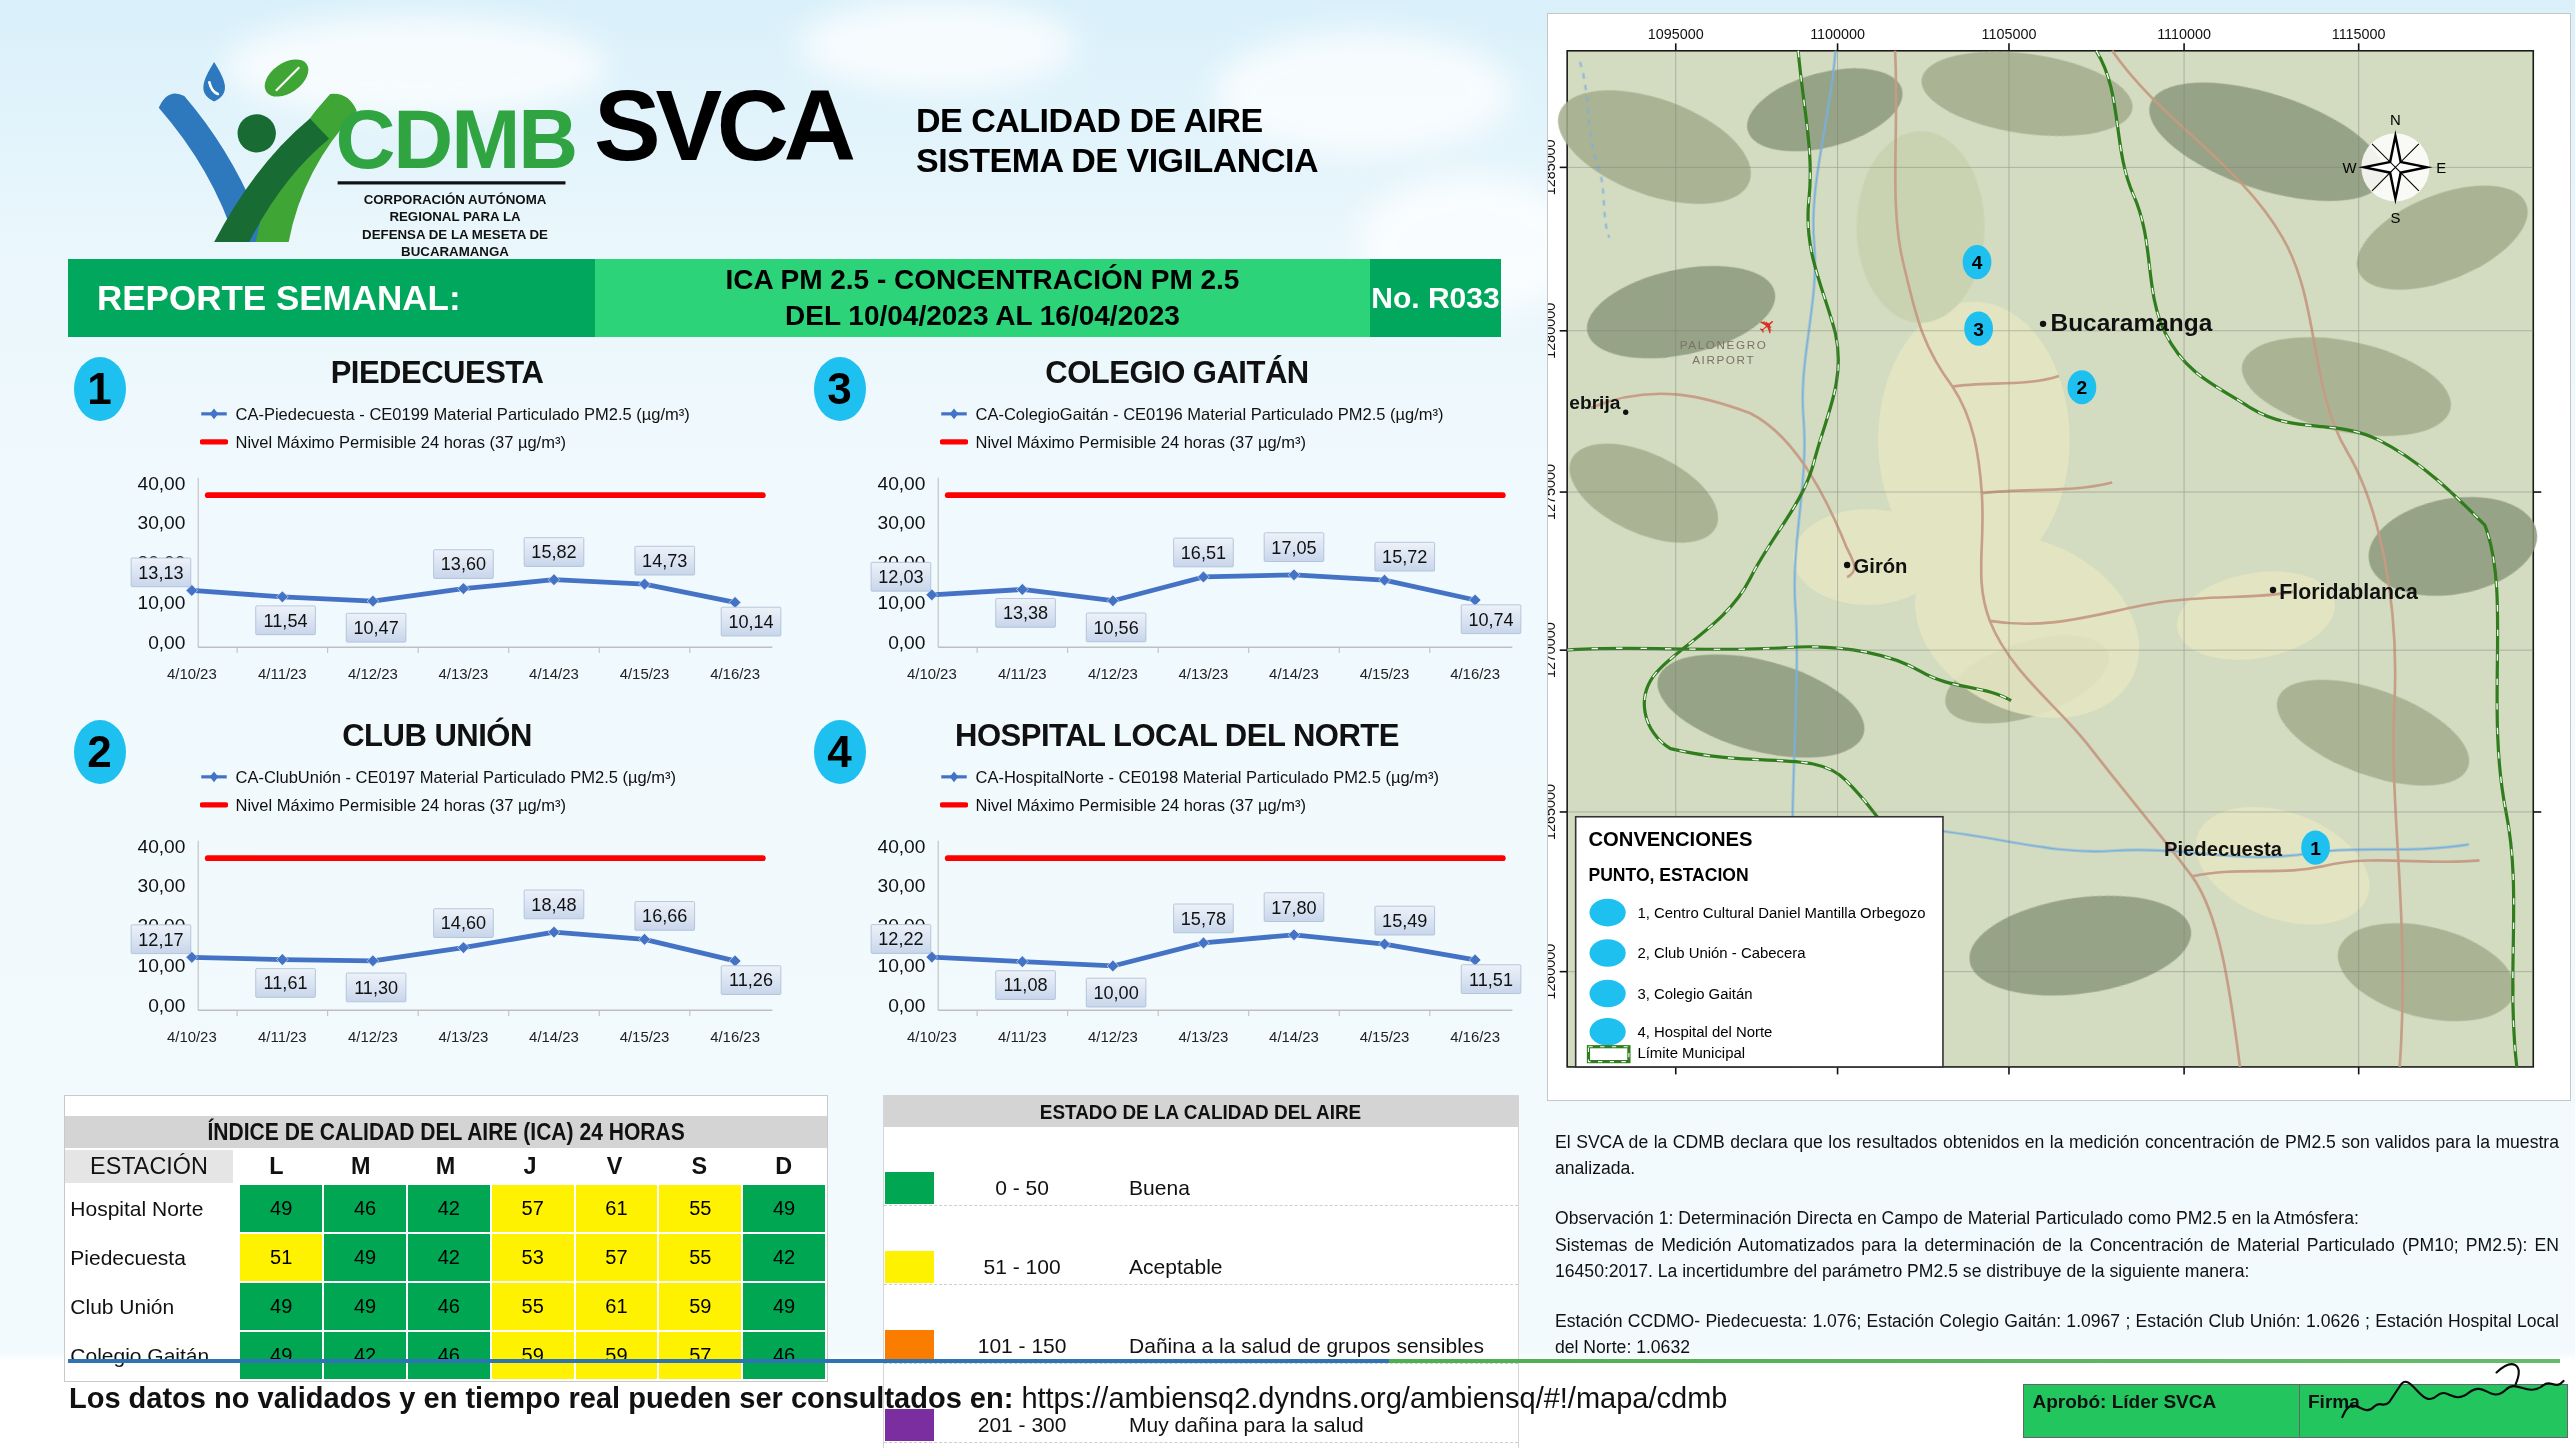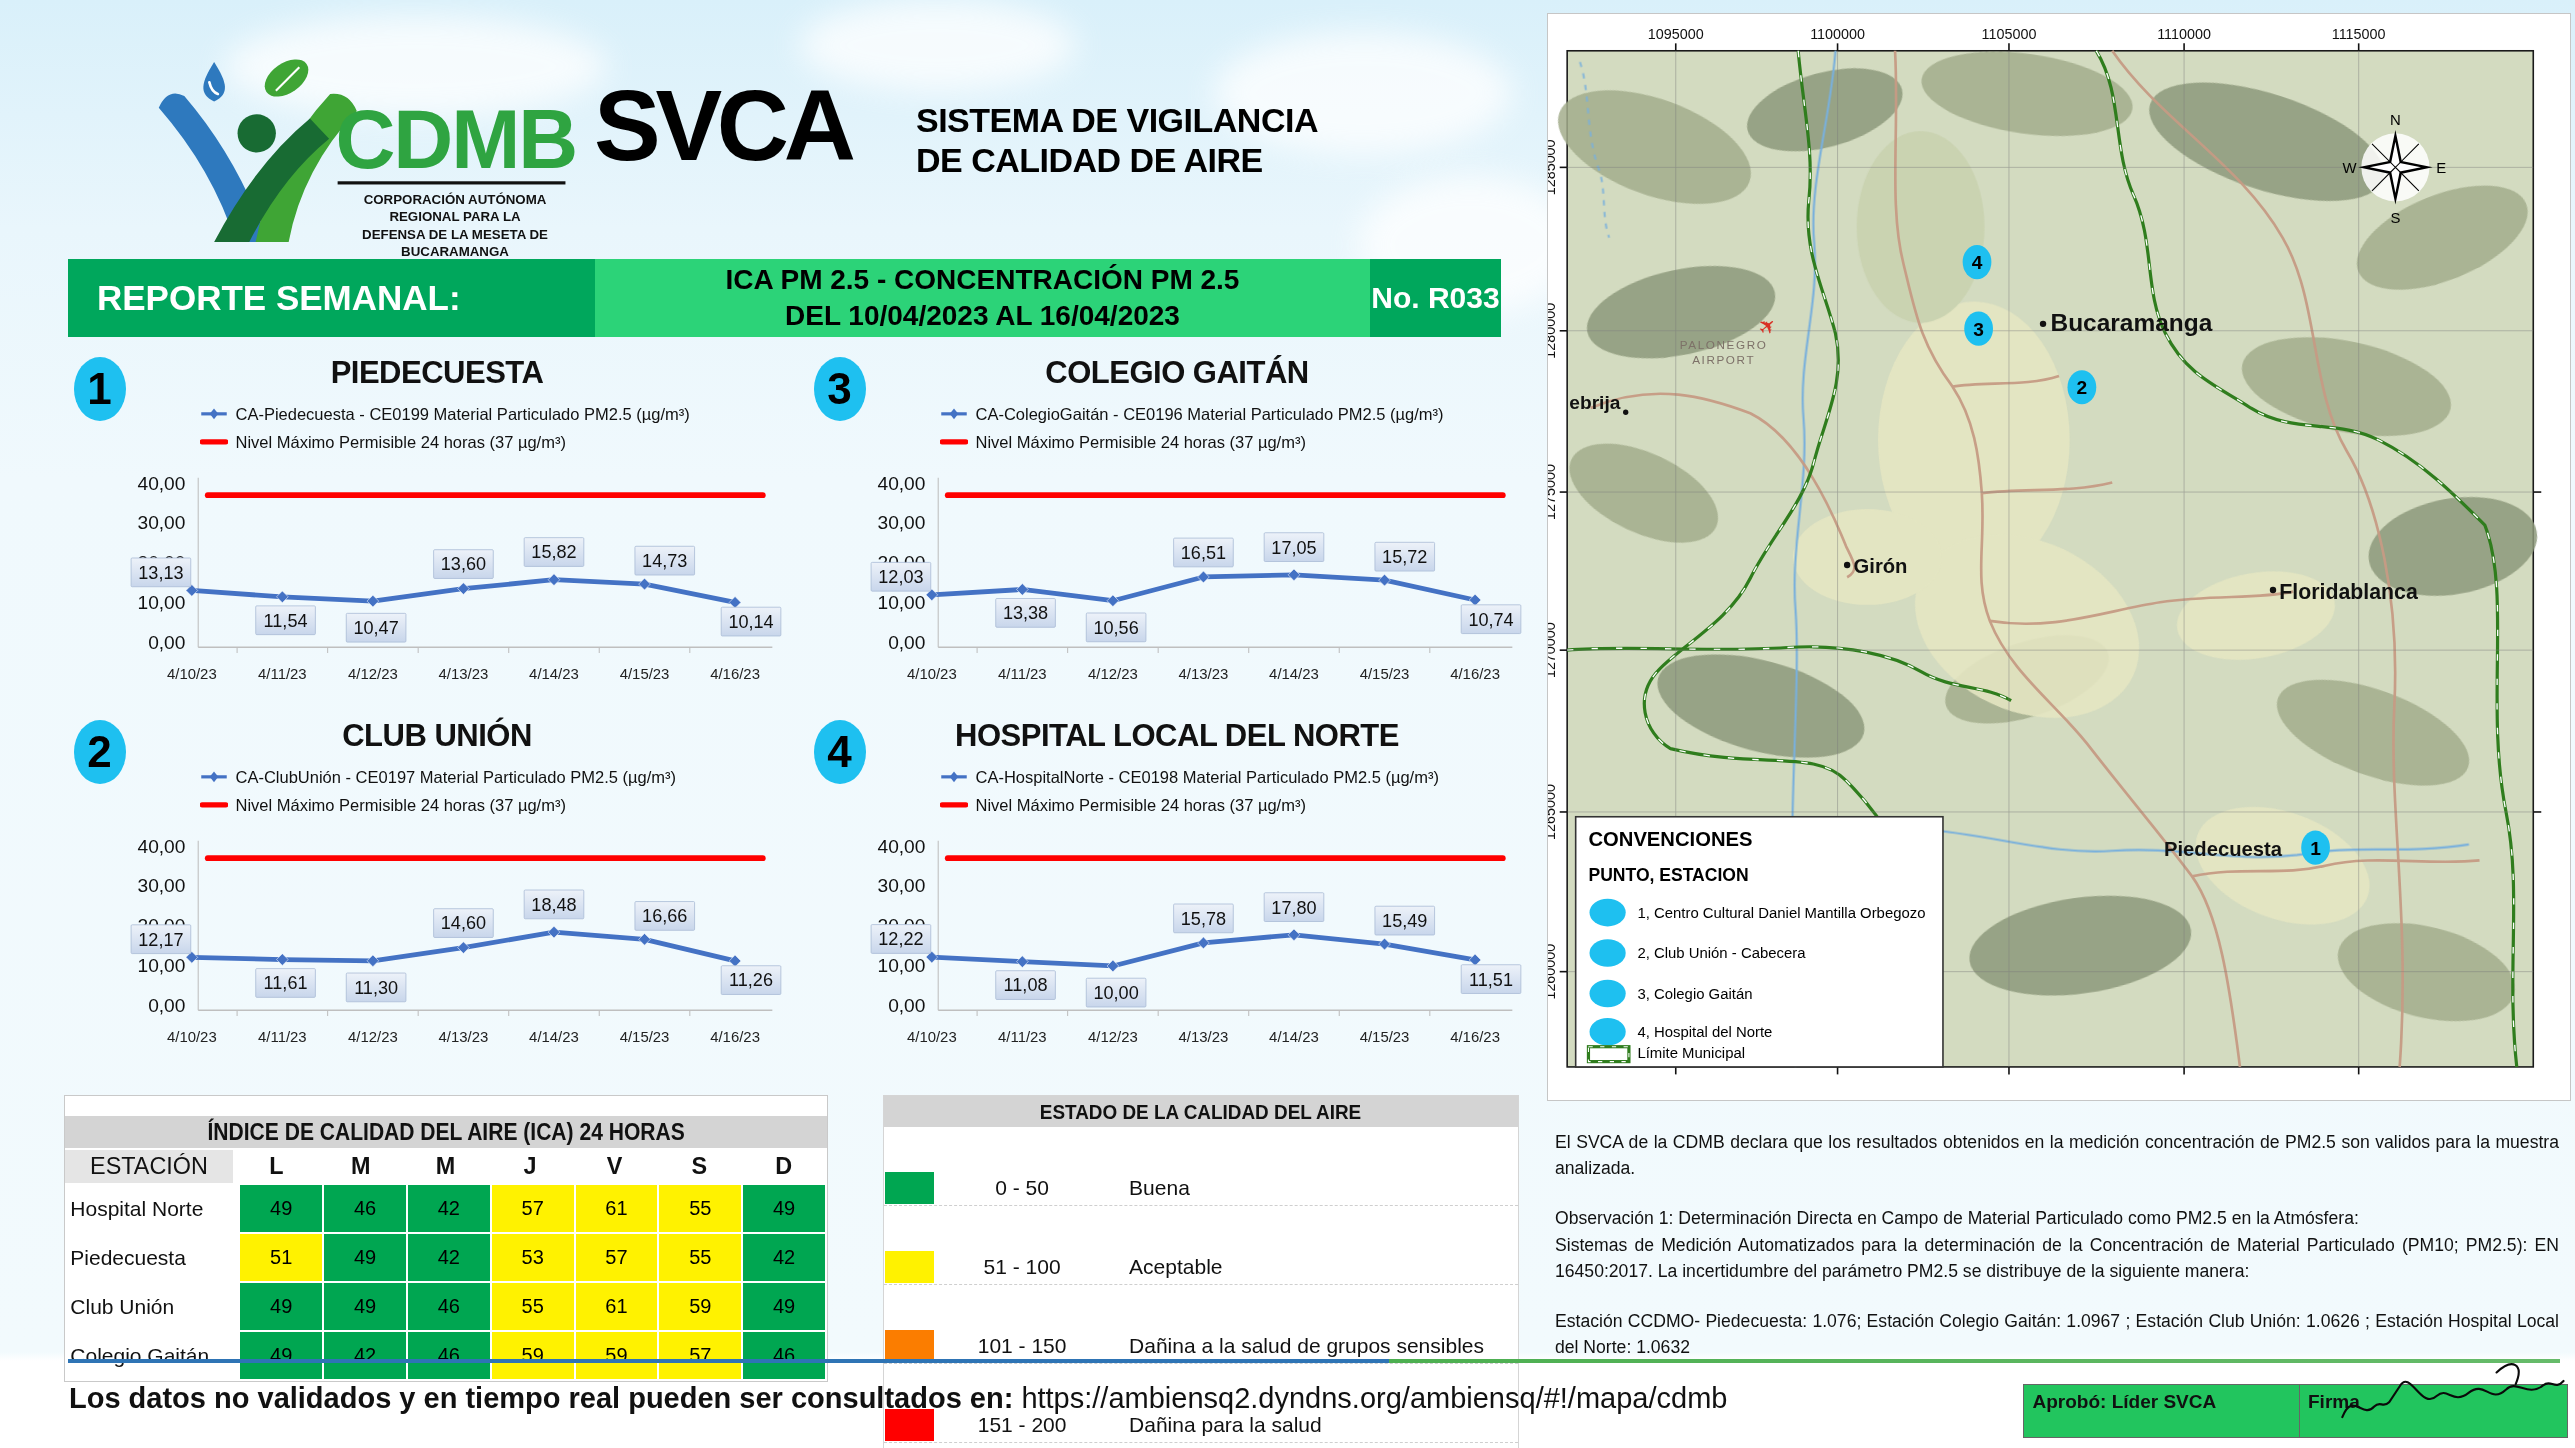--- a/index.html
+++ b/index.html
@@ -84,22 +84,22 @@
     <rect x="484" y="286" width="428" height="6" fill="#111"></rect>
   </svg>
   <div class="abs logo-caption" style="left:258px;top:162px;width:234px;">
     <div>CORPORACIÓN AUTÓNOMA REGIONAL PARA LA</div>
     <div>DEFENSA DE LA MESETA DE BUCARAMANGA</div>
   </div>
 </div>
 
 <div class="abs svca">SVCA</div>
 <div class="abs svca-sub">
+  <div>DE CALIDAD DE AIRE</div>
   <div>SISTEMA DE VIGILANCIA</div>
-  <div>DE CALIDAD DE AIRE</div>
 </div>
 
 <div class="abs banner">
   <div class="b-left">REPORTE SEMANAL:</div>
   <div class="b-mid">
     <div>ICA PM 2.5 - CONCENTRACIÓN PM 2.5</div>
     <div>DEL 10/04/2023 AL 16/04/2023</div>
   </div>
   <div class="b-right">No. R033</div>
 </div>
@@ -460,25 +460,20 @@
         <div class="estado-swatch" style="background: rgb(255, 242, 0);"></div>
         <div class="estado-range">51 - 100</div>
         <div class="estado-label">Aceptable</div>
       </div>
       <div class="estado-row">
         <div class="estado-swatch" style="background: rgb(251, 125, 0);"></div>
         <div class="estado-range">101 - 150</div>
         <div class="estado-label">Dañina a la salud de grupos sensibles</div>
       </div>
       <div class="estado-row">
-        <div class="estado-swatch" style="background: rgb(255, 0, 0);"></div>
-        <div class="estado-range">151 - 200</div>
-        <div class="estado-label">Dañina para la salud</div>
-      </div>
-      <div class="estado-row">
         <div class="estado-swatch" style="background: rgb(122, 46, 160);"></div>
         <div class="estado-range">201 - 300</div>
         <div class="estado-label">Muy dañina para la salud</div>
       </div>
       <div class="estado-row">
         <div class="estado-swatch" style="background: rgb(188, 100, 32);"></div>
         <div class="estado-range">301 - 300</div>
         <div class="estado-label">Peligroso</div>
       </div>
       <div class="estado-row">

